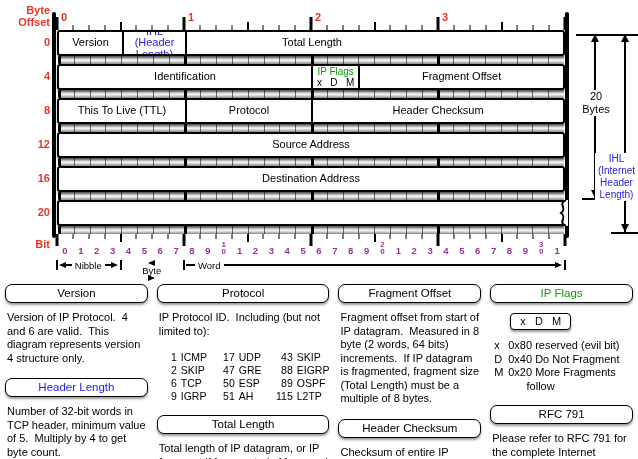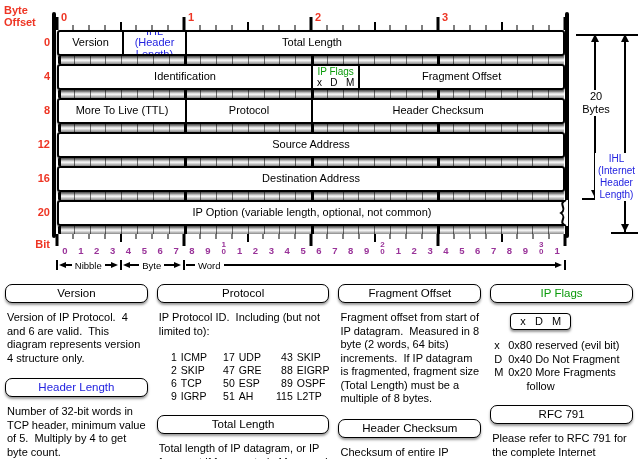--- a/index.html
+++ b/index.html
@@ -3,21 +3,21 @@
 <meta charset="utf-8">
 <style>
   :root{
     --red:#ee3524; --purple:#993399; --blue:#2323e0; --green:#0a9a0a; --ink:#000;
   }
   html,body{margin:0;padding:0;background:#fff;}
   .stage{position:relative;width:638px;height:459px;background:#fff;overflow:hidden;
          font-family:"Liberation Sans",sans-serif;color:#000;}
   
   .diagram{position:absolute;left:0;top:0;width:638px;height:280px;}
-  .byteoff{position:absolute;left:4px;top:5px;width:46px;text-align:left;
+  .byteoff{position:absolute;left:4px;top:5px;width:46px;text-align:right;
            color:var(--red);font-size:11px;font-weight:700;line-height:11.5px;}
   .offsets{position:absolute;left:0;top:0;width:50px;height:280px;}
   .offsets .onum{position:absolute;right:0;width:50px;text-align:right;
            color:var(--red);font-size:11px;font-weight:700;}
   .bitlbl{position:absolute;left:0;top:238px;width:50px;text-align:right;
            color:var(--red);font-size:11px;font-weight:700;}
   .vbar{position:absolute;top:12px;height:226px;width:4px;background:#000;border-radius:2px;}
   .vbar.l{left:52px;} .vbar.r{left:565px;}
   .grid{position:absolute;left:57px;top:0;width:508px;}
   
@@ -165,21 +165,21 @@
               <div class="lab green">IP Flags</div>
               <div class="sub">x   D   M</div>
             </div>
             <div class="cell" style="flex: 0 0 40.625%;">
               <div class="lab ">Fragment Offset</div>
             </div>
           </div>
           <div class="sep"></div>
           <div class="hrow">
             <div class="cell" style="flex: 0 0 25%;">
-              <div class="lab ">More To Live (TTL)</div>
+              <div class="lab ">This To Live (TTL)</div>
             </div>
             <div class="cell" style="flex: 0 0 25%;">
               <div class="lab ">Protocol</div>
             </div>
             <div class="cell" style="flex: 0 0 50%;">
               <div class="lab ">Header Checksum</div>
             </div>
           </div>
           <div class="sep"></div>
           <div class="hrow">
@@ -188,44 +188,41 @@
             </div>
           </div>
           <div class="sep"></div>
           <div class="hrow">
             <div class="cell" style="flex: 0 0 100%;">
               <div class="lab ">Destination Address</div>
             </div>
           </div>
           <div class="sep"></div>
           <div class="hrow torn">
-            <div class="cell" style="flex: 0 0 100%;">
-              <div class="lab ">IP Option (variable length, optional, not common)</div>
-            </div>
             <svg viewBox="0 0 13 26" preserveAspectRatio="none" class="tornsvg">
               <path d="M11,0 C2,4 13,8 6,13 C13,18 2,22 11,26 L13,26 L13,0 Z" fill="#fff"></path>
               <path d="M11,0 C2,4 13,8 6,13 C13,18 2,22 11,26" fill="none" stroke="#000" stroke-width="2"></path>
             </svg>
           </div>
           <div class="sep"></div>
         </div>
       <div class="bruler">
         <div class="brackets">
             <div class="bdelim" style="left: 0%;"></div>
             <div class="bdelim" style="left: 12.5%;"></div>
             <div class="bdelim" style="left: 25%;"></div>
             <div class="bdelim" style="left: 100%;"></div>
             <div class="barrow" style="left: calc(0% + 2px); width: calc(12.5% - 5px);">
               <div class="ah l"></div>
               <div class="ln"></div>
               <div class="blab">Nibble</div>
               <div class="ln"></div>
               <div class="ah r"></div>
             </div>
-            <div class="barrow" style="left: calc(12.5% + 2px); width: calc(12.5% - 5px);">
+            <div class="barrow" style="left: calc(12.5% + 2px); width: calc(12.5% - 5px); flex-direction: column;">
               <div class="ah l"></div>
               <div class="ln"></div>
               <div class="blab">Byte</div>
               <div class="ln"></div>
               <div class="ah r"></div>
             </div>
             <div class="barrow" style="left: calc(25% + 2px); width: calc(75% - 5px);">
               <div class="ln fix"></div>
               <div class="blab">Word</div>
               <div class="ln"></div>

